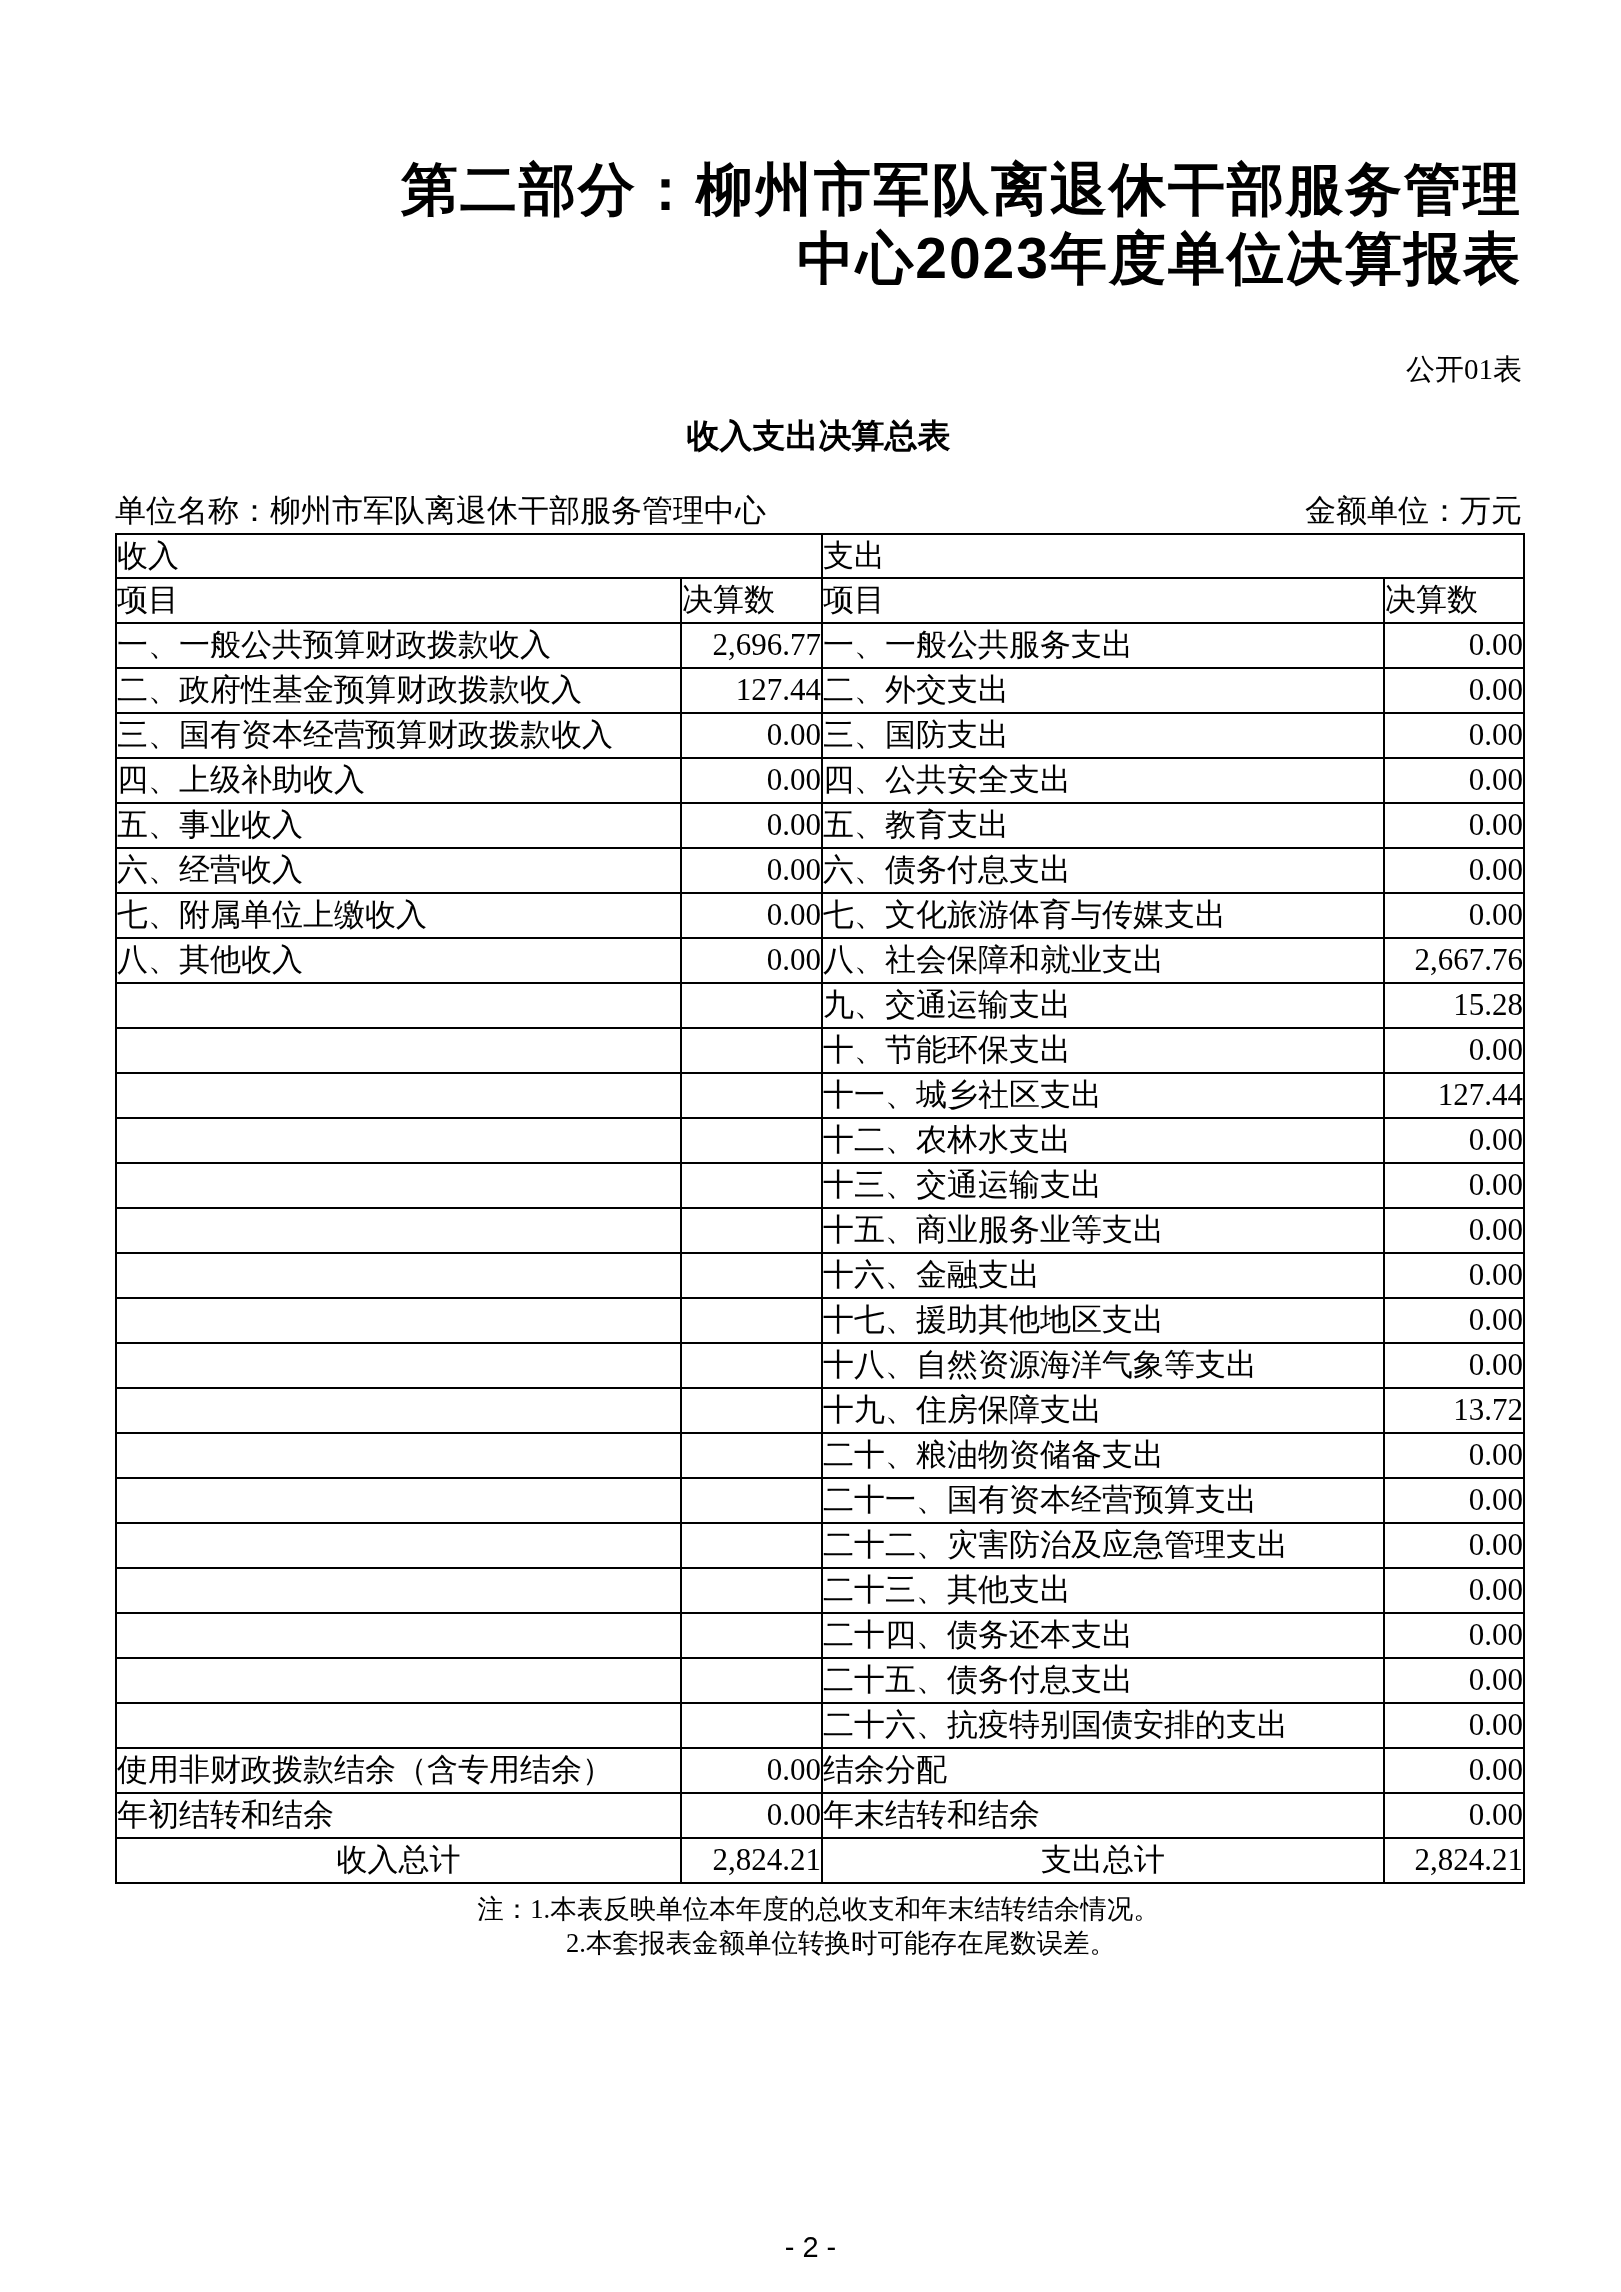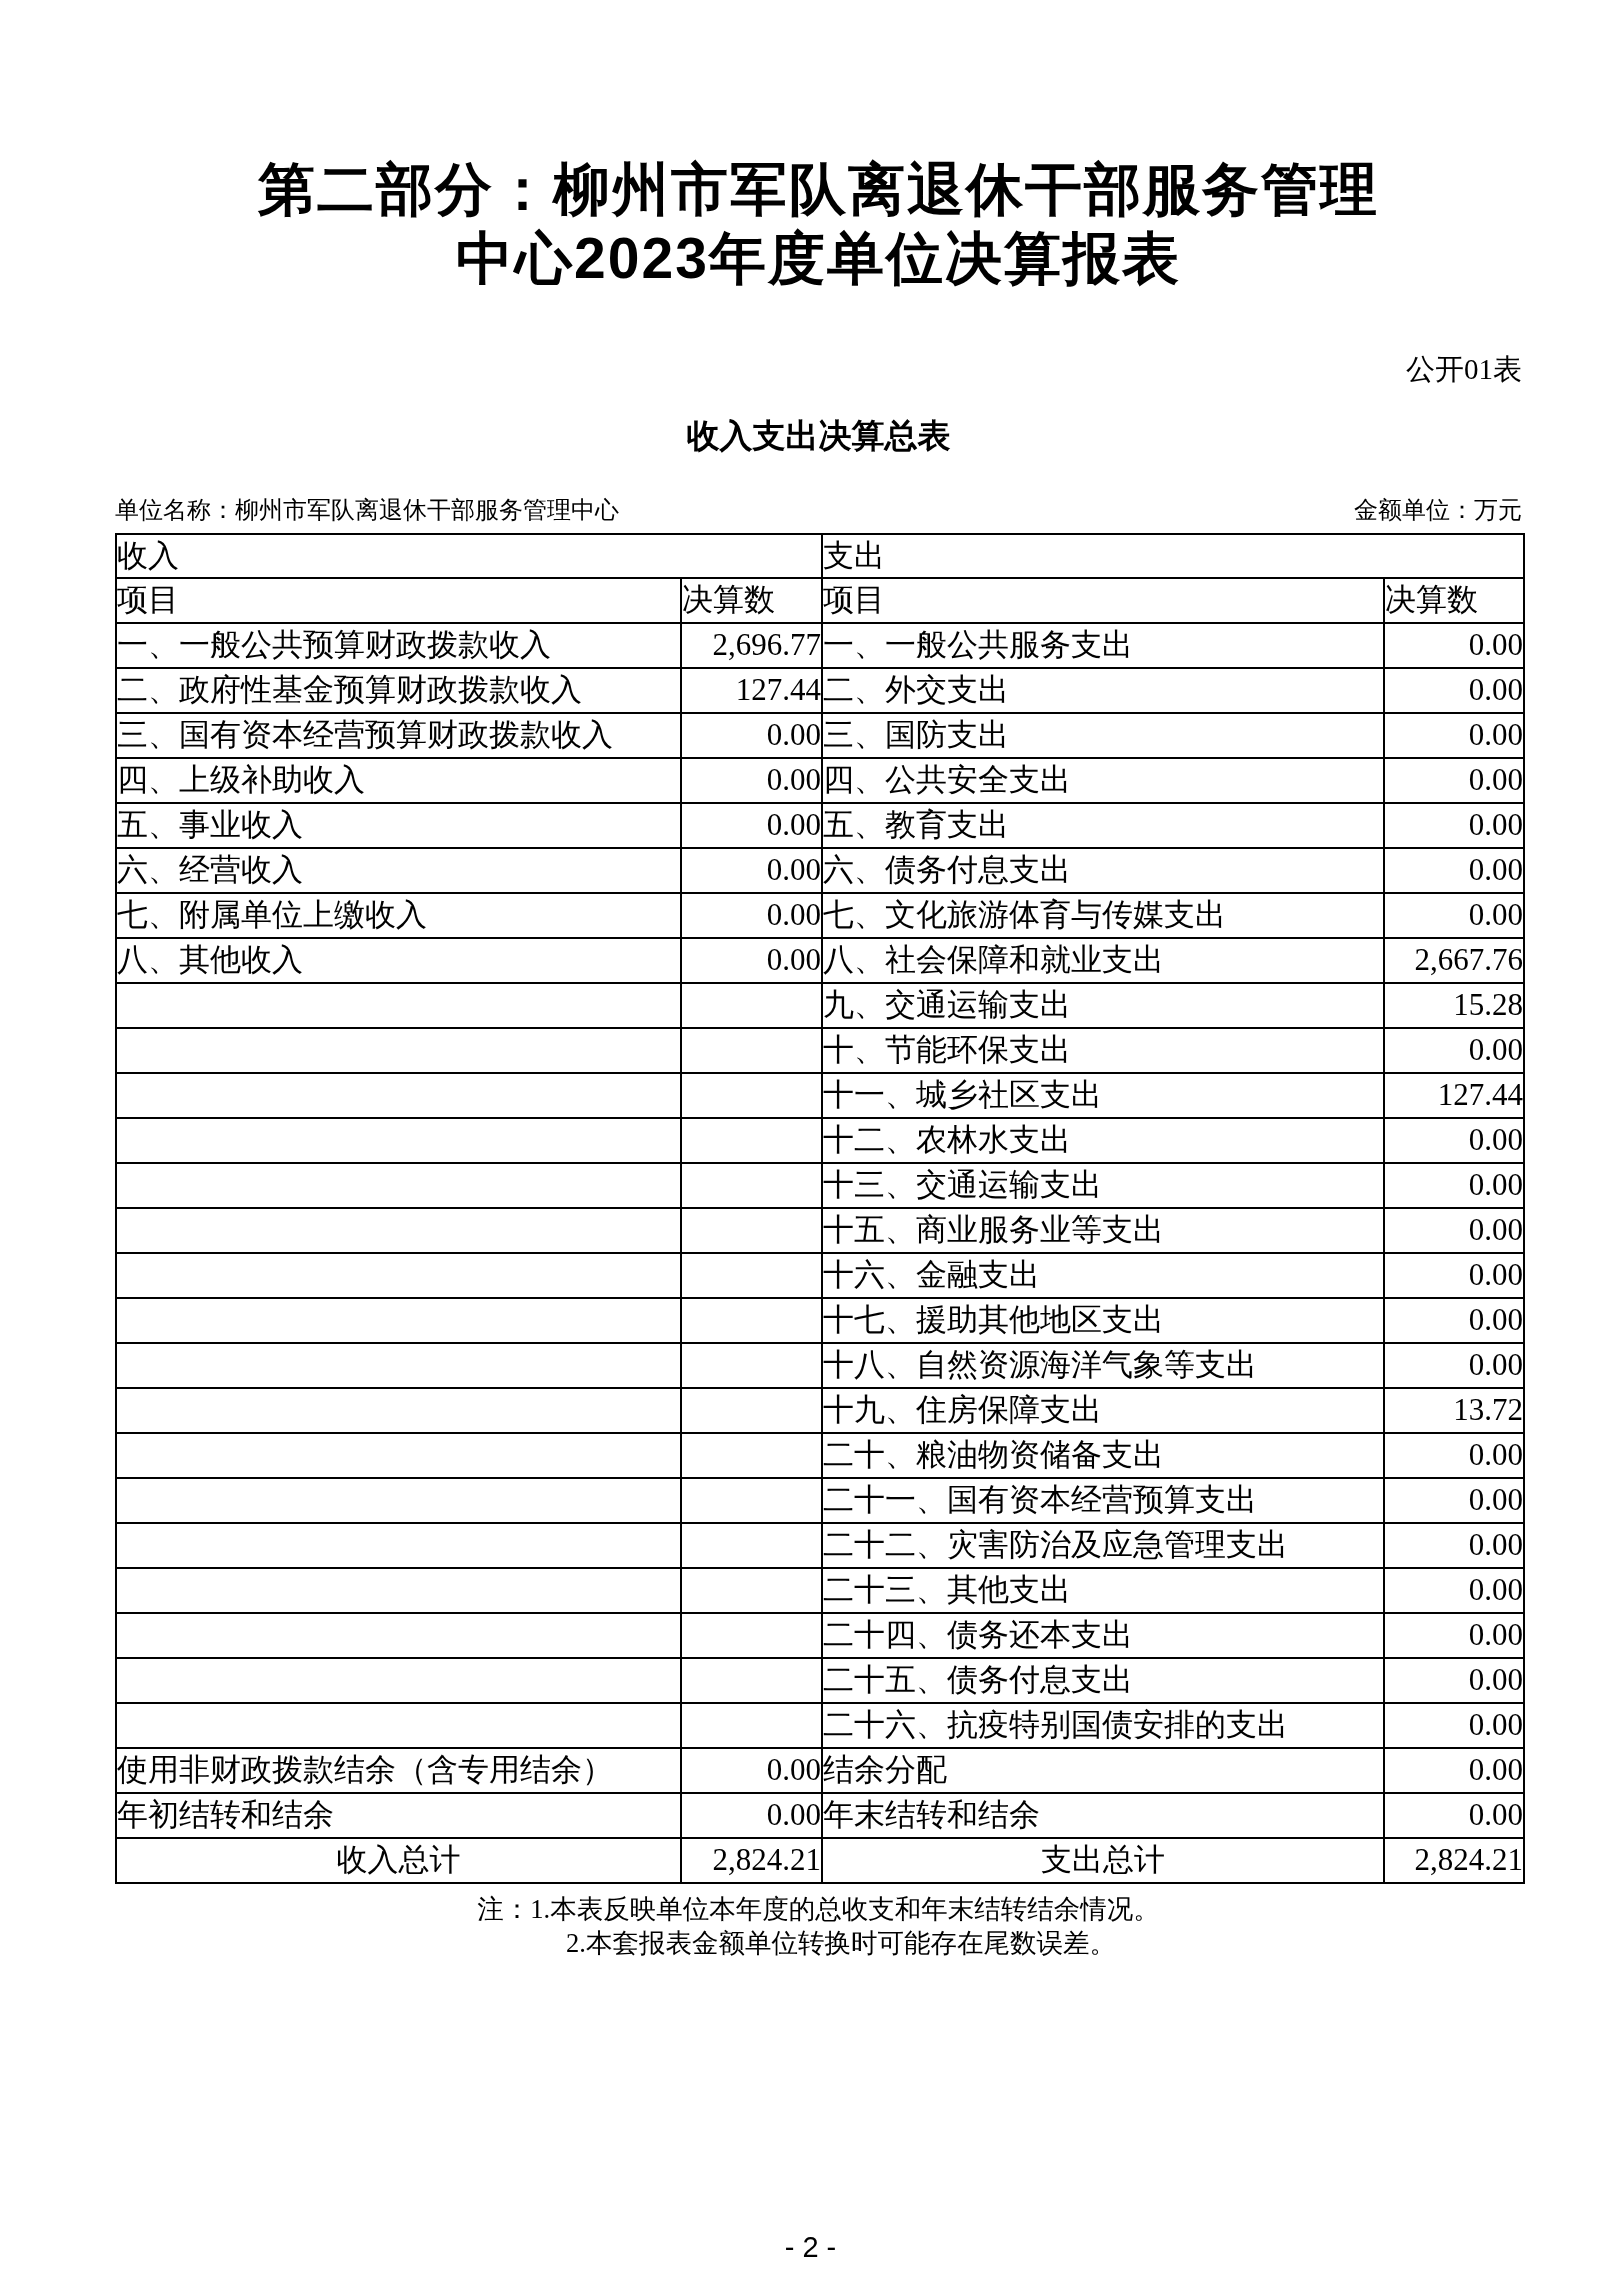--- a/index.html
+++ b/index.html
@@ -13,21 +13,21 @@
     color: #000000;
     font-family: "Liberation Serif", "DejaVu Serif", serif;
     overflow: hidden;
   }
   .content {
     margin-left: 115px;
     width: 1407px;
   }
   .doc-title {
     padding-top: 155px;
-    text-align: center;
+    text-align: right;
     font-family: "Liberation Sans", "DejaVu Sans", sans-serif;
     font-weight: bold;
     font-size: 57px;
     line-height: 69px;
     letter-spacing: 2px;
   }
   .doc-title span { display: block; }
   .form-code {
     margin-top: 59px;
     text-align: right;
@@ -40,21 +40,21 @@
     font-weight: bold;
     font-size: 33px;
     line-height: 39px;
     font-family: "Liberation Sans", "DejaVu Sans", sans-serif;
   }
   .unit-row {
     margin-top: 37px;
     display: flex;
     justify-content: space-between;
     align-items: baseline;
-    font-size: 24px;
+    font-size: 31px;
     line-height: 37px;
   }
   table.report {
     margin-top: 3.9px;
     width: 1407px;
     border-collapse: collapse;
     table-layout: fixed;
     border: 2.9px solid #000;
     font-size: 31px;
   }

